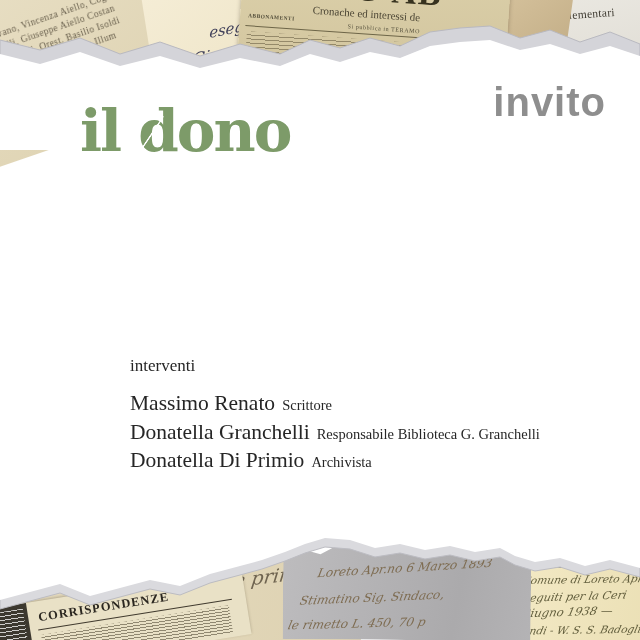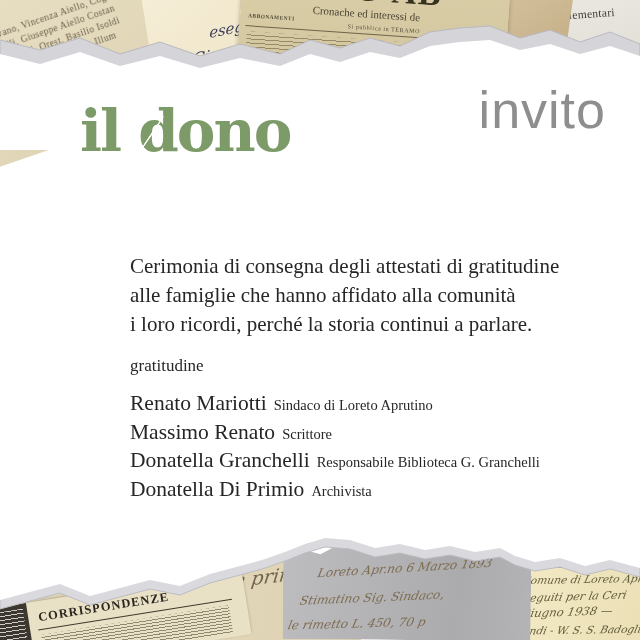--- a/index.html
+++ b/index.html
@@ -44,21 +44,21 @@
     white-space:nowrap;}
   .ink-blue{color:#41415a;}
   .ink-faded{color:#6f6450;}
   .ink-sepia{color:#7e6c51;}
   .ink-olive{color:#615d3c;}
   
   .tear{position:absolute;left:0;z-index:6;pointer-events:none;}
   .tear-top{top:0;}
   
   .invito{position:absolute;top:80px;right:34px;z-index:10;
-    font-family:"Liberation Sans",sans-serif;font-weight:400;font-size:52px;
+    font-family:"Liberation Sans",sans-serif;font-weight:700;font-size:40px;
     color:#8e8e8e;letter-spacing:1px;}
   .title{position:absolute;left:64px;top:82px;z-index:10;
     font-family:"DejaVu Serif",serif;font-weight:bold;font-size:58px;
     line-height:66px;letter-spacing:-2px;color:#7d9b69;}
   .title .t2{display:block;margin-left:58px;position:relative;}
   .title .t1{display:block;position:relative;}
   .swash{position:absolute;width:46px;border-top:2.5px solid #ffffff;
     border-radius:50%;}
   .sw1{left:48px;top:36px;transform:rotate(-56deg);}
   .sw2{left:22px;top:40px;transform:rotate(-56deg);}
@@ -145,32 +145,24 @@
 
   <div class="invito">invito</div>
 
   <h1 class="title" style="margin:16px;">
     <span class="t1">
       <span>il dono</span>
       <span class="swash sw1"></span>
     </span>
   </h1>
 
-  <div class="intro">
-    <div>Cerimonia di consegna degli attestati di gratitudine</div>
-    <div>alle famiglie che hanno affidato alla comunità</div>
-    <div>i loro ricordi, perché la storia continui a parlare.</div>
-  </div>
-
-  <div class="interventi">gratitudine</div>
+
+  <div class="interventi">interventi</div>
 
   <ul class="speakers">
-    <li>
-      <span class="name">Renato Mariotti</span><span class="role">Sindaco di Loreto Aprutino</span>
-    </li>
     <li>
       <span class="name">Massimo Renato</span><span class="role">Scrittore</span>
     </li>
     <li>
       <span class="name">Donatella Granchelli</span><span class="role">Responsabile Biblioteca G. Granchelli</span>
     </li>
     <li>
       <span class="name">Donatella Di Primio</span><span class="role">Archivista</span>
     </li>
   </ul>

